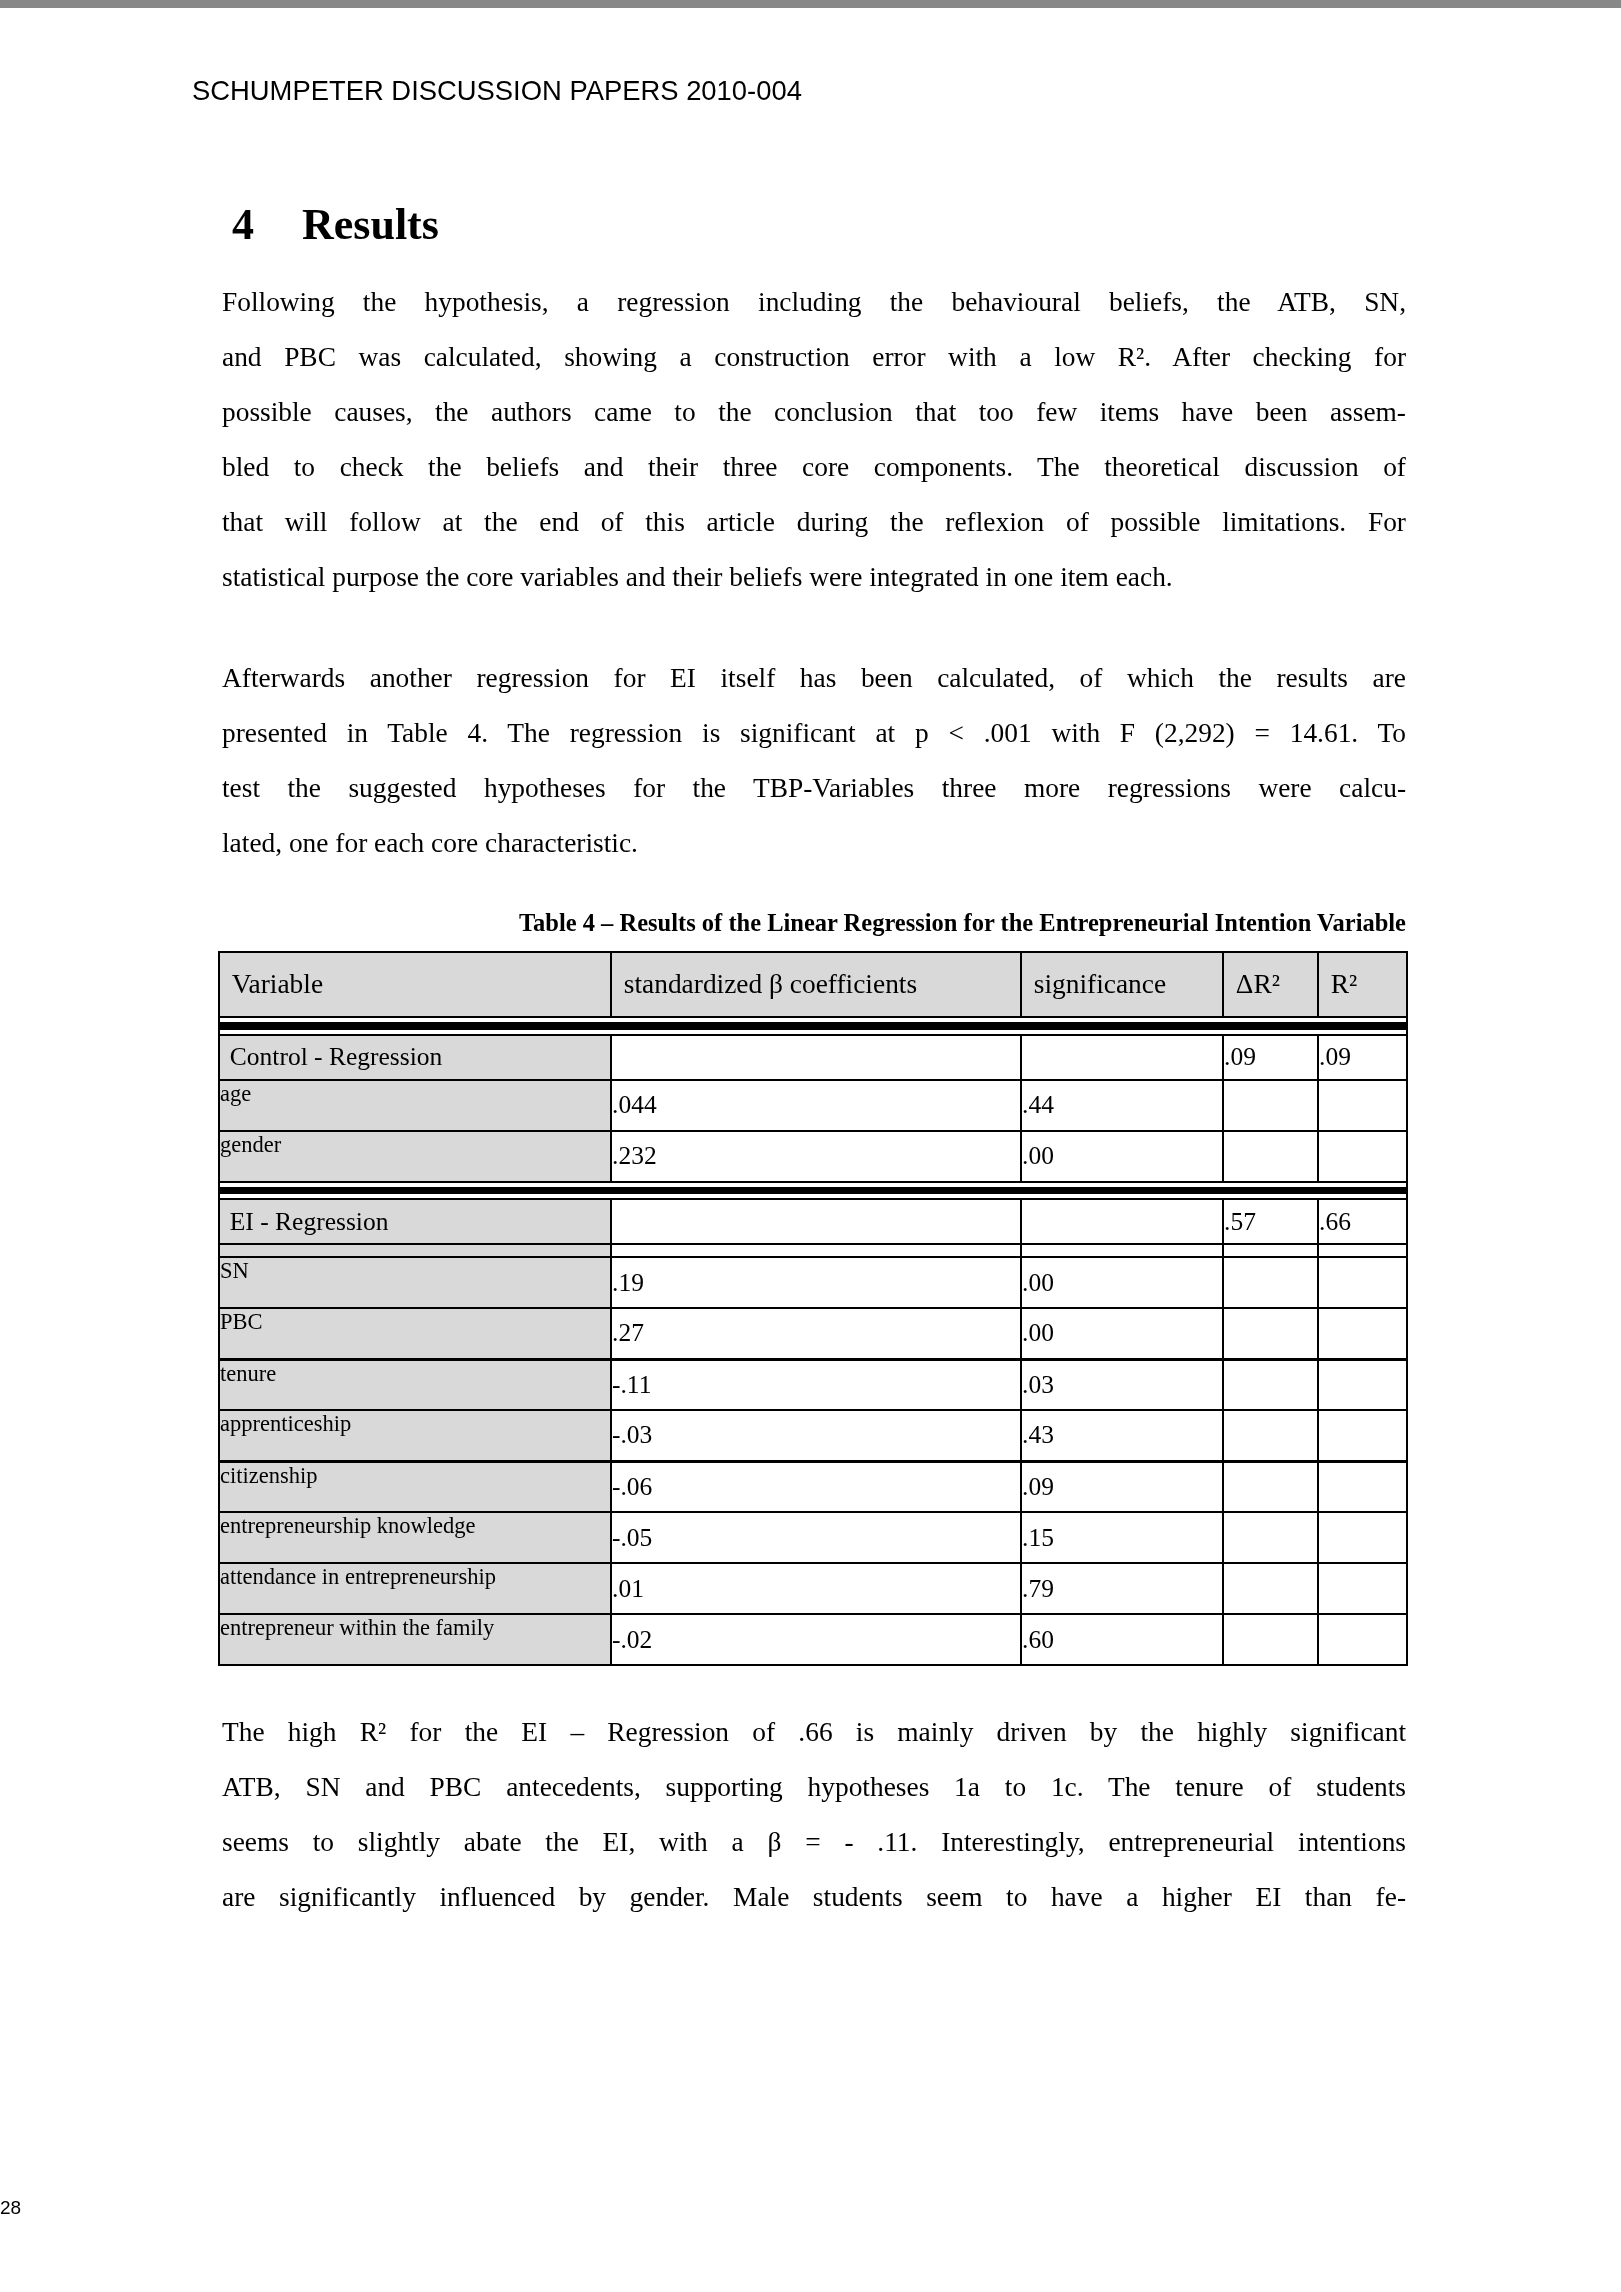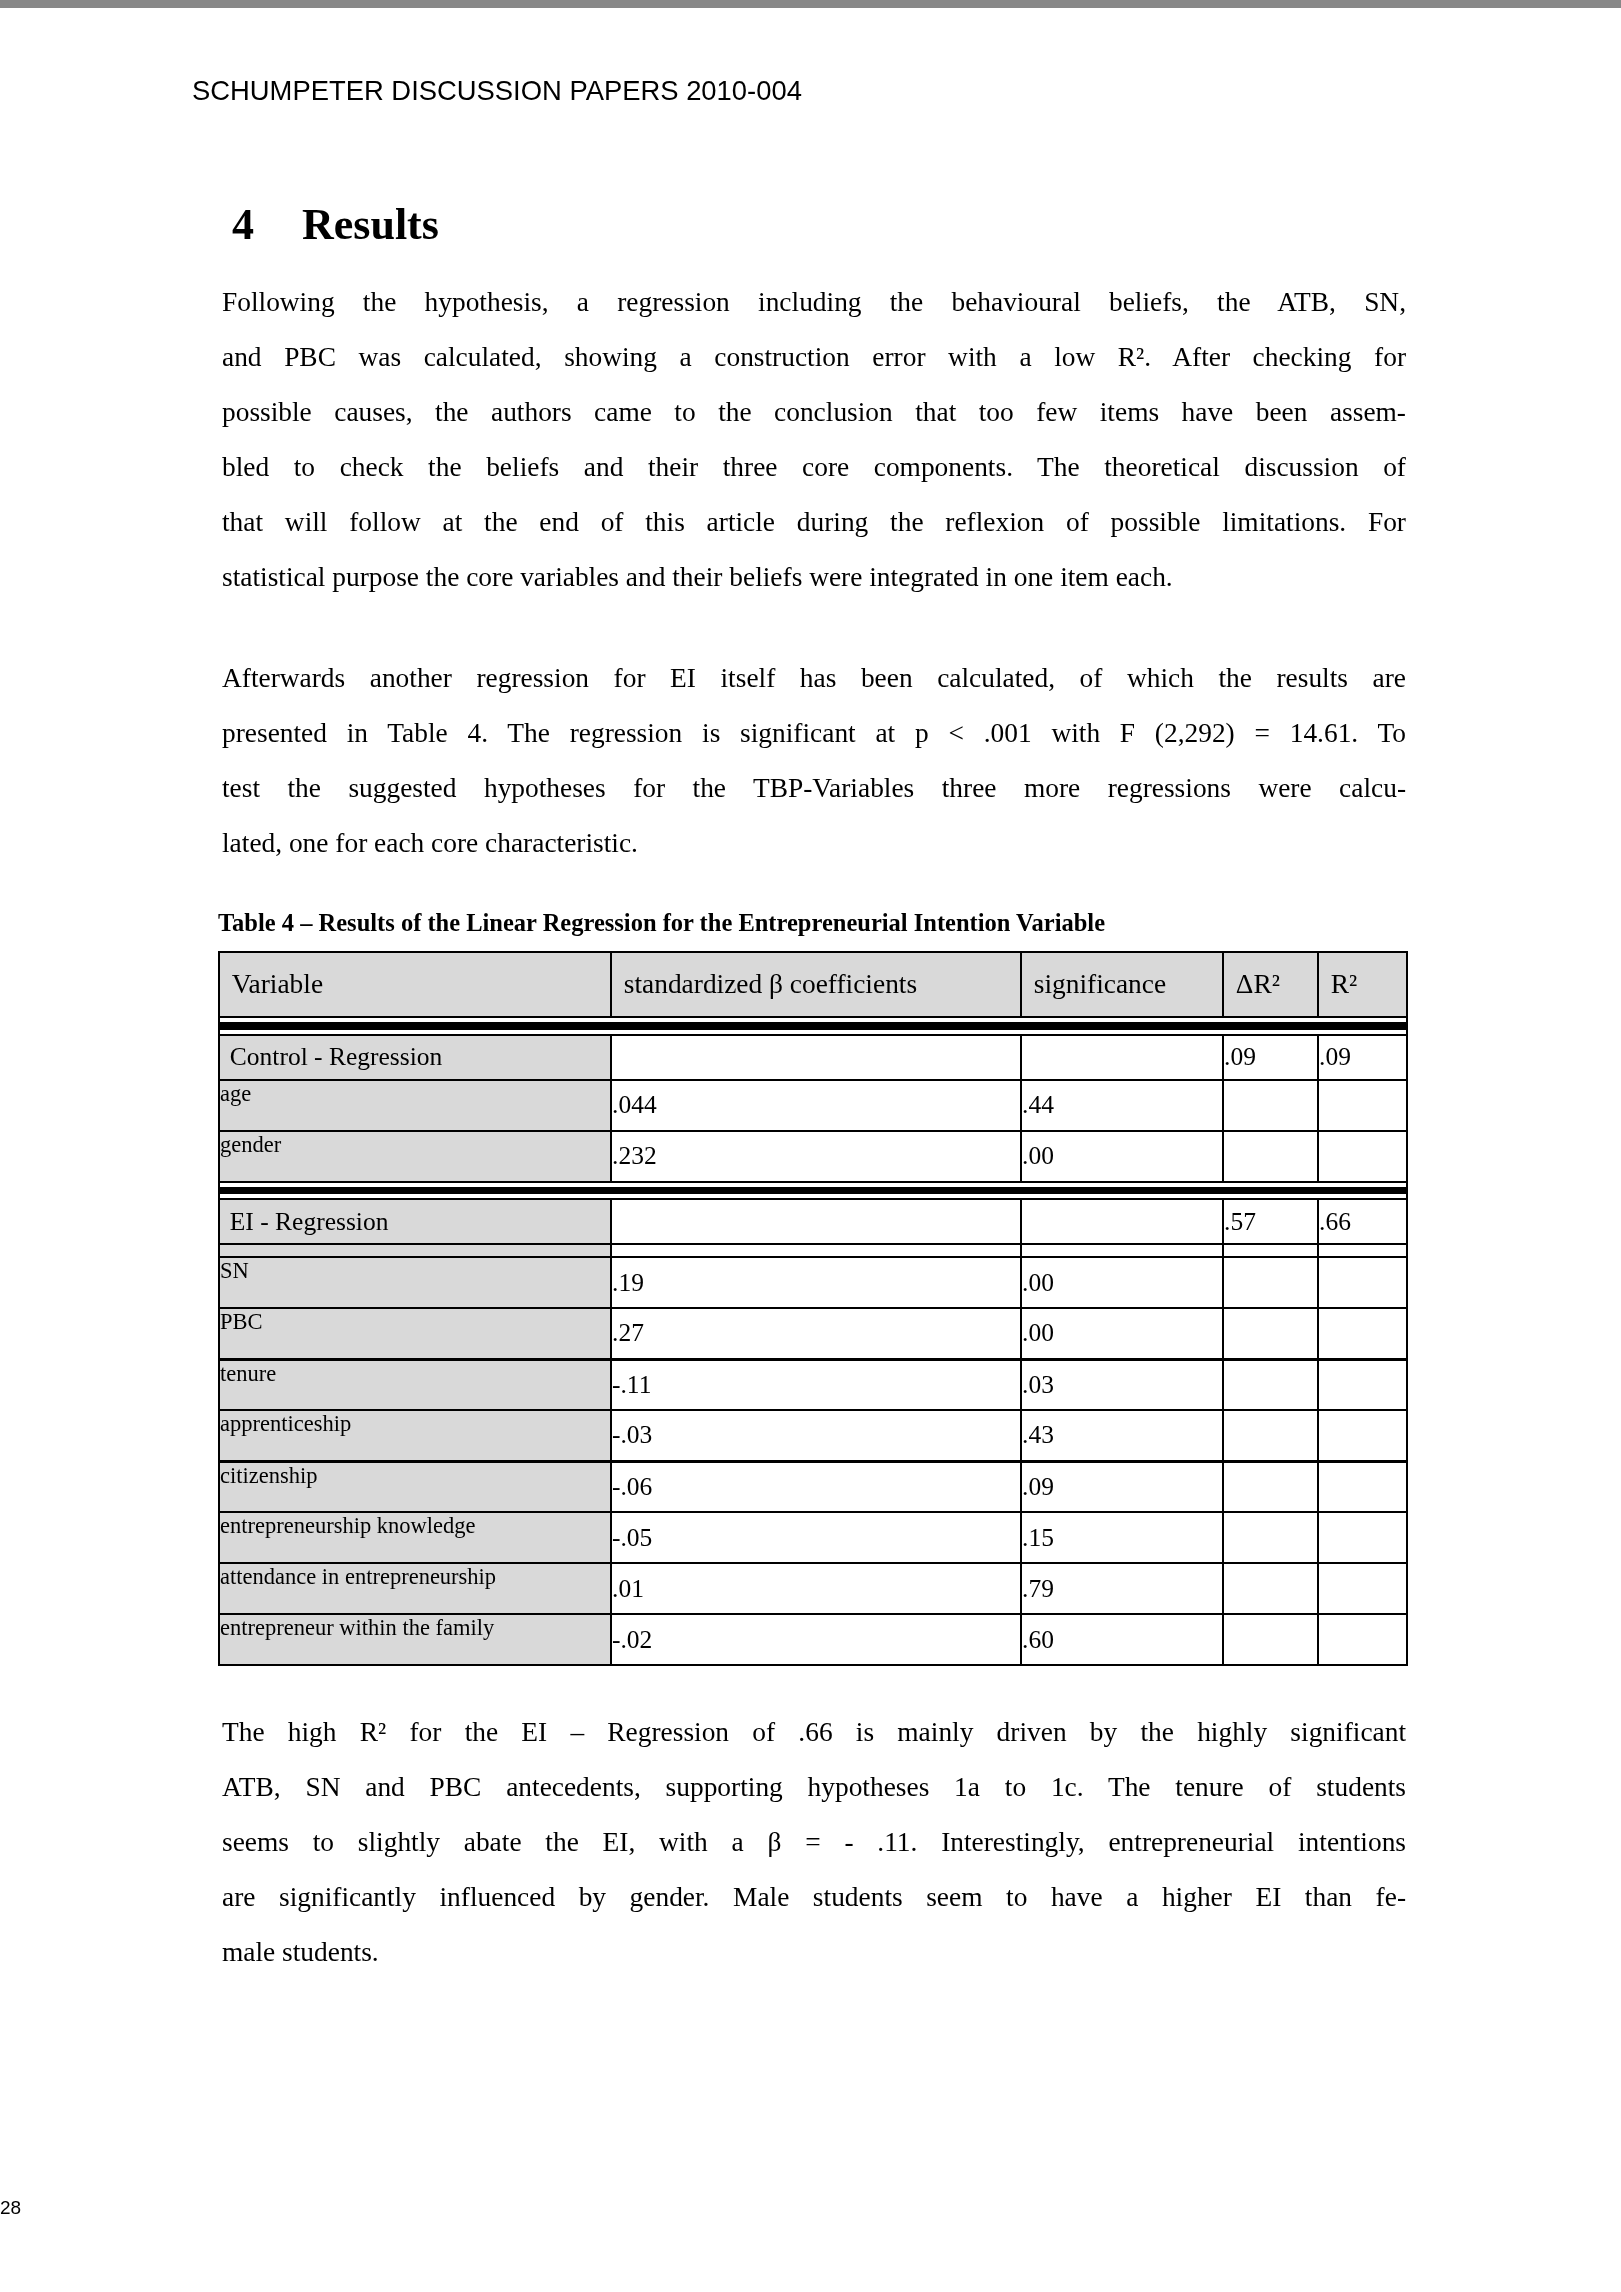--- a/index.html
+++ b/index.html
@@ -45,21 +45,21 @@
     text-align-last: justify;
     white-space: normal;
     height: 55px;
   }
   .para .line.last { text-align-last: left; }
   .caption {
     position: absolute;
     left: 218px;
     top: 901px;
     width: 1188px;
-    text-align: left;
+    text-align: right;
     font-size: 24.5px;
     font-weight: bold;
   }
   table.results {
     position: absolute;
     left: 218px;
     top: 943px;
     width: 1188px;
     table-layout: fixed;
     border-collapse: collapse;
@@ -270,19 +270,18 @@
           <td class="val"></td>
         </tr>
       </tbody>
   </table>
 
   <div class="para" id="para3" style="top:1697px">
       <div class="line">The high R² for the EI – Regression of .66 is mainly driven by the highly significant</div>
       <div class="line">ATB, SN and PBC antecedents, supporting hypotheses 1a to 1c. The tenure of students</div>
       <div class="line">seems to slightly abate the EI, with a β = - .11. Interestingly, entrepreneurial intentions</div>
       <div class="line">are significantly influenced by gender. Male students seem to have a higher EI than fe-</div>
-      <div class="line last">male students.</div>
     </div>
 
   <div class="page-number">28</div>
 
 </div>
 
 
 </body></html>

